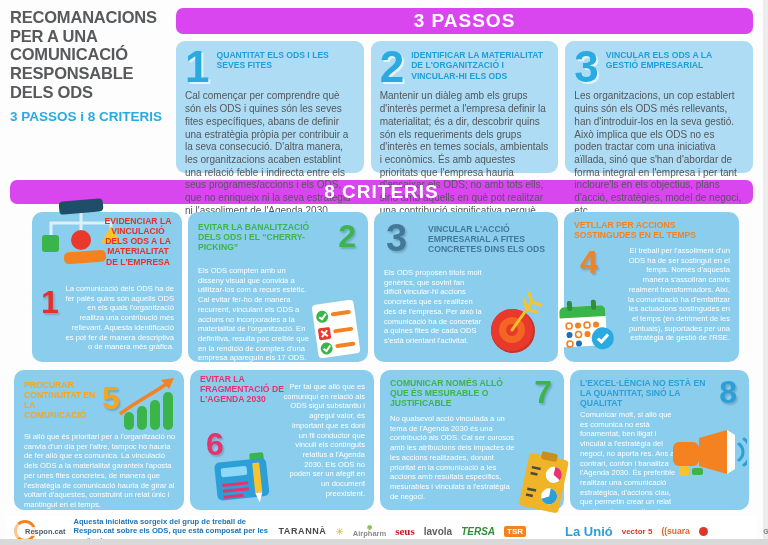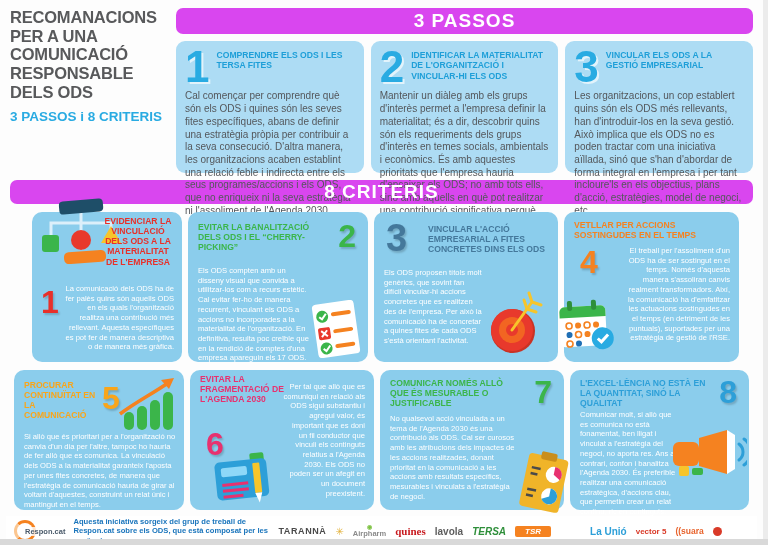--- a/index.html
+++ b/index.html
@@ -107,22 +107,22 @@
     background:rgba(255,255,255,0.8);padding:0 1px;}
   .footer-intro{width:198px;flex:none;font-size:7.6px;font-weight:bold;color:#1A75BC;line-height:1.2;}
   .partners{display:flex;align-items:center;gap:9px;flex:1;justify-content:space-between;}
   .partner{font-weight:bold;white-space:nowrap;font-size:8.5px;}
   .p-taranna{letter-spacing:0.6px;font-size:9px;}
   .p-airpharm::before{content:"◉";color:#7DC242;display:block;text-align:center;font-size:6px;line-height:4px;}
   .p-airpharm{font-size:7.5px;}
   .p-auren{font-family:"Liberation Serif",serif;font-size:11px;}
   .p-lavola{font-size:10px;}
   .p-tersa{font-size:10px;font-style:italic;}
-  .p-tsr{background:#F58220;border-radius:2px;padding:1px 10px;font-size:8px;font-style:italic;}
-  .p-launio{font-size:10px;padding-left:30px;}
+  .p-tsr{background:#F58220;border-radius:2px;padding:1px 3px;font-size:8px;}
+  .p-launio{font-size:13px;padding-left:30px;}
   .p-vector{font-size:8px;}
   .p-suara::before{content:"((";color:#E8632C;}
   .p-crearsa{font-size:9px;margin-top:32px;}
   .p-papelmatic{font-size:7px;letter-spacing:0.3px;}
   .pmark{flex:none;}
   .mark-star{color:#E3B23C;font-size:10px;}
   .mark-reddot{width:9px;height:9px;border-radius:50%;background:#D93A28;display:inline-block;}
 </style>
 </head>
 <body>
@@ -135,21 +135,21 @@
       <div class="page-subtitle">3 PASSOS i 8 CRITERIS</div>
     </div>
 
     <div class="passos-col">
       <div class="bar">3 PASSOS</div>
       <div class="steps-row">
 
         <div class="step-card">
           <div class="step-head">
             <span class="step-num">1</span>
-            <span class="step-title">COMPRENDRE ELS ODS I LES TERSA FITES</span>
+            <span class="step-title">QUANTITAT ELS ODS I LES SEVES FITES</span>
           </div>
           <div class="step-body">Cal començar per comprendre què són els ODS i quines són les seves fites específiques, abans de definir una estratègia pròpia per contribuir a la seva consecució. D'altra manera, les organitzacions acaben establint una relació feble i indirecta entre els seus programes/accions i els ODS, que no enriqueix ni la seva estratègia ni l'assoliment de l'Agenda 2030.</div>
         </div>
 
         <div class="step-card">
           <div class="step-head">
             <span class="step-num">2</span>
             <span class="step-title">IDENTIFICAR LA MATERIALITAT DE L'ORGANITZACIÓ I VINCULAR-HI ELS ODS</span>
           </div>
           <div class="step-body">Mantenir un diàleg amb els grups d'interès permet a l'empresa definir la materialitat; és a dir, descobrir quins són els requeriments dels grups d'interès en temes socials, ambientals i econòmics. És amb aquestes prioritats que l'empresa hauria d'encaixar els ODS; no amb tots ells, sinó amb aquells en què pot realitzar una contribució significativa perquè estan dins el seu àmbit d'impacte.</div>
@@ -179,21 +179,21 @@
           </g>
           <rect x="21" y="2" width="44" height="13" rx="4" fill="#1E4E68" transform="rotate(-5 43 8)"></rect>
           <rect x="4" y="37" width="17" height="17" rx="3" fill="#3BB54A"></rect>
           <circle cx="43" cy="42" r="10" fill="#E8392C"></circle>
           <polygon points="73,28 83,45 63,45" fill="#F7C52B"></polygon>
           <rect x="26" y="53" width="42" height="12" rx="5" fill="#F58220" transform="rotate(-4 47 59)"></rect>
         </svg>
       </span>
       <div class="crit-title" style="color: rgb(232, 48, 42);">EVIDENCIAR LA VINCULACIÓ DELS ODS A LA MATERIALITAT DE L'EMPRESA</div>
       <div class="crit-num" style="color: rgb(232, 48, 42);">1</div>
-      <div class="crit-body">La comunicació dels ODS ha de fer palès quins són aquells ODS en els quals l'organització realitza una contribució més rellevant. Aquesta específiques es pot fer de manera descriptiva o de manera més gràfica.</div>
+      <div class="crit-body">La comunicació dels ODS ha de fer palès quins són aquells ODS en els quals l'organització realitza una contribució més rellevant. Aquesta identificació es pot fer de manera descriptiva o de manera més gràfica.</div>
     </div>
 
     <div class="crit c2">
       <div class="crit-title" style="color: rgb(59, 181, 74);">EVITAR LA BANALITZACIÓ DELS ODS I EL “CHERRY-PICKING”</div>
       <div class="crit-num" style="color: rgb(59, 181, 74);">2</div>
       <div class="crit-body">Els ODS compten amb un disseny visual que convida a utilitzar-los com a recurs estètic. Cal evitar fer-ho de manera recurrent, vinculant els ODS a accions no incorporades a la materialitat de l'organització. En definitiva, resulta poc creïble que en la rendició de comptes d'una empresa apareguin els 17 ODS.</div>
       <span class="icon">
         <svg width="52" height="58" viewBox="0 0 52 58">
           <g transform="rotate(-8 26 29)">
             <rect x="5" y="2" width="42" height="54" rx="4" fill="#fff"></rect>
@@ -341,21 +341,21 @@
   <div class="footer">
     <span class="respon">
       <span class="respon-ring"></span>
       <span class="respon-label">Respon.cat</span>
     </span>
     <span class="footer-intro">Aquesta iniciativa sorgeix del grup de treball de Respon.cat sobre els ODS, que està composat per les següents empreses:</span>
     <span class="partners">
       <span class="partner p-taranna" style="color: rgb(74, 74, 74);">TARANNÀ</span>
       <span class="pmark mark-star">✳</span>
       <span class="partner p-airpharm" style="color: rgb(138, 138, 138);">Airpharm</span>
-      <span class="partner p-auren" style="color: rgb(200, 26, 31);">quines</span>
+      <span class="partner p-auren" style="color: rgb(200, 26, 31);">seus</span>
       <span class="partner p-lavola" style="color: rgb(94, 94, 94);">lavola</span>
       <span class="partner p-tersa" style="color: rgb(46, 143, 58);">TERSA</span>
       <span class="partner p-tsr" style="color: rgb(255, 255, 255);">TSR</span>
       <span class="partner p-launio" style="color: rgb(45, 159, 216);">La Unió</span>
       <span class="partner p-vector" style="color: rgb(217, 58, 40);">vector 5</span>
       <span class="partner p-suara" style="color: rgb(232, 99, 44);">suara</span>
       <span class="pmark mark-reddot"></span>
       <span class="partner p-crearsa" style="color: rgb(200, 53, 42);">creaRSA</span>
       <span class="partner p-papelmatic" style="color: rgb(122, 122, 122);">GRUPO PAPELMATIC</span>
     </span>

